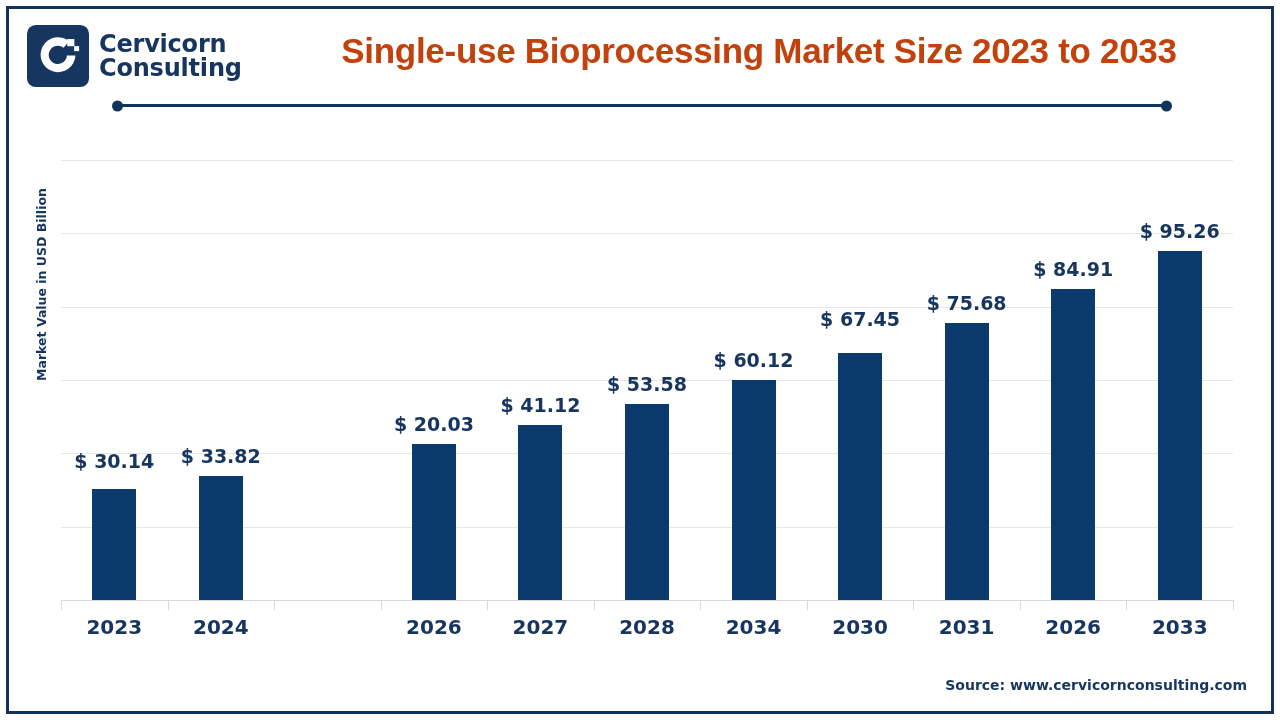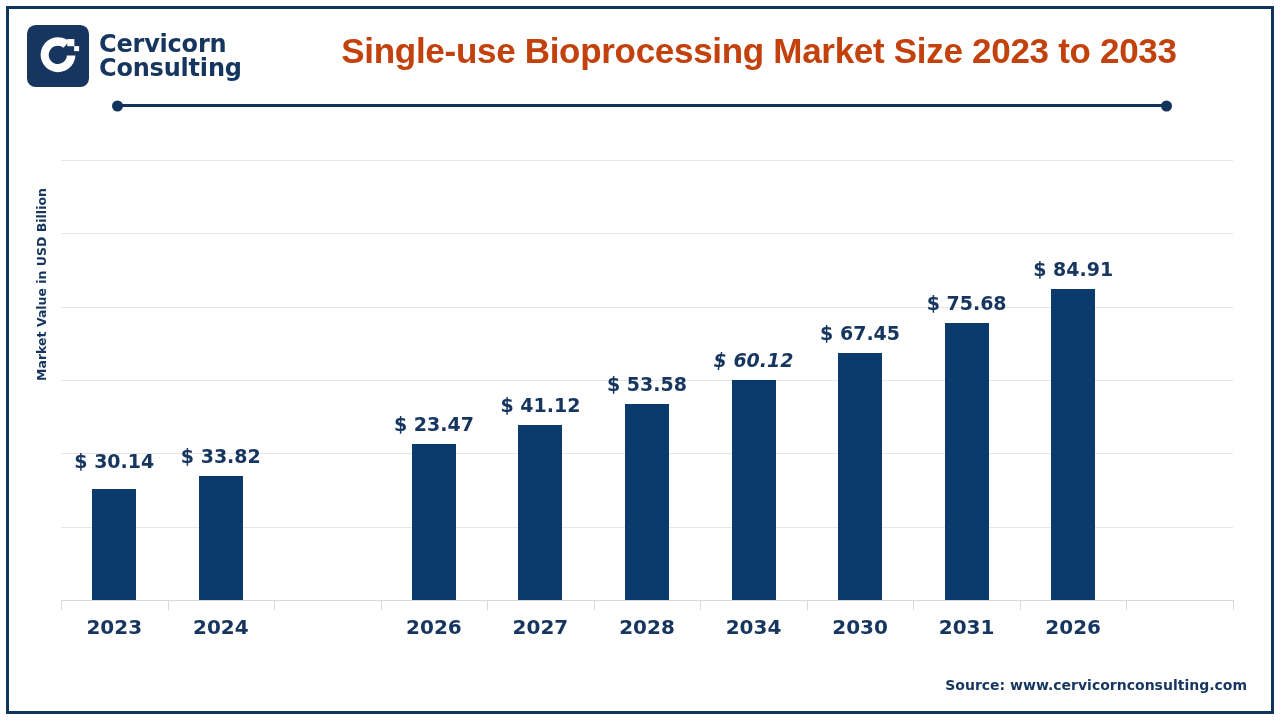--- a/index.html
+++ b/index.html
@@ -230,52 +230,57 @@
             <div class="bar-value" style="top: 441px;">$ 30.14</div>
             <div class="x-label">2023</div>
           </div>
           <div class="bar-slot" style="left: 9.09091%; width: 9.09091%;">
             <div class="bar" style="top: 467px; height: 124px; background: rgb(11, 58, 109);"></div>
             <div class="bar-value" style="top: 436px;">$ 33.82</div>
             <div class="x-label">2024</div>
           </div>
           <div class="bar-slot" style="left: 27.2727%; width: 9.09091%;">
             <div class="bar" style="top: 435px; height: 156px; background: rgb(11, 58, 109);"></div>
-            <div class="bar-value" style="top: 404px;">$ 23.47</div>
+            <div class="bar-value" style="top: 404px;">$ 20.03</div>
             <div class="x-label">2026</div>
           </div>
           <div class="bar-slot" style="left: 36.3636%; width: 9.09091%;">
             <div class="bar" style="top: 416px; height: 175px; background: rgb(11, 58, 109);"></div>
             <div class="bar-value" style="top: 385px;">$ 41.12</div>
             <div class="x-label">2027</div>
           </div>
           <div class="bar-slot" style="left: 45.4545%; width: 9.09091%;">
             <div class="bar" style="top: 395px; height: 196px; background: rgb(11, 58, 109);"></div>
             <div class="bar-value" style="top: 364px;">$ 53.58</div>
             <div class="x-label">2028</div>
           </div>
           <div class="bar-slot" style="left: 54.5455%; width: 9.09091%;">
             <div class="bar" style="top: 371px; height: 220px; background: rgb(11, 58, 109);"></div>
-            <div class="bar-value" style="top: 340px; font-style: italic;">$ 60.12</div>
+            <div class="bar-value" style="top: 340px;">$ 60.12</div>
             <div class="x-label">2034</div>
           </div>
           <div class="bar-slot" style="left: 63.6364%; width: 9.09091%;">
             <div class="bar" style="top: 344px; height: 247px; background: rgb(11, 58, 109);"></div>
-            <div class="bar-value" style="top: 313px;">$ 67.45</div>
+            <div class="bar-value" style="top: 299px;">$ 67.45</div>
             <div class="x-label">2030</div>
           </div>
           <div class="bar-slot" style="left: 72.7273%; width: 9.09091%;">
             <div class="bar" style="top: 314px; height: 277px; background: rgb(11, 58, 109);"></div>
             <div class="bar-value" style="top: 283px;">$ 75.68</div>
             <div class="x-label">2031</div>
           </div>
           <div class="bar-slot" style="left: 81.8182%; width: 9.09091%;">
             <div class="bar" style="top: 280px; height: 311px; background: rgb(11, 58, 109);"></div>
             <div class="bar-value" style="top: 249px;">$ 84.91</div>
             <div class="x-label">2026</div>
+          </div>
+          <div class="bar-slot" style="left: 90.9091%; width: 9.09091%;">
+            <div class="bar" style="top: 242px; height: 349px; background: rgb(11, 58, 109);"></div>
+            <div class="bar-value" style="top: 211px;">$ 95.26</div>
+            <div class="x-label">2033</div>
           </div>
           <div class="tick" style="left: 0%; top: 591px;"></div>
           <div class="tick" style="left: 9.09091%; top: 591px;"></div>
           <div class="tick" style="left: 18.1818%; top: 591px;"></div>
           <div class="tick" style="left: 27.2727%; top: 591px;"></div>
           <div class="tick" style="left: 36.3636%; top: 591px;"></div>
           <div class="tick" style="left: 45.4545%; top: 591px;"></div>
           <div class="tick" style="left: 54.5455%; top: 591px;"></div>
           <div class="tick" style="left: 63.6364%; top: 591px;"></div>
           <div class="tick" style="left: 72.7273%; top: 591px;"></div>

